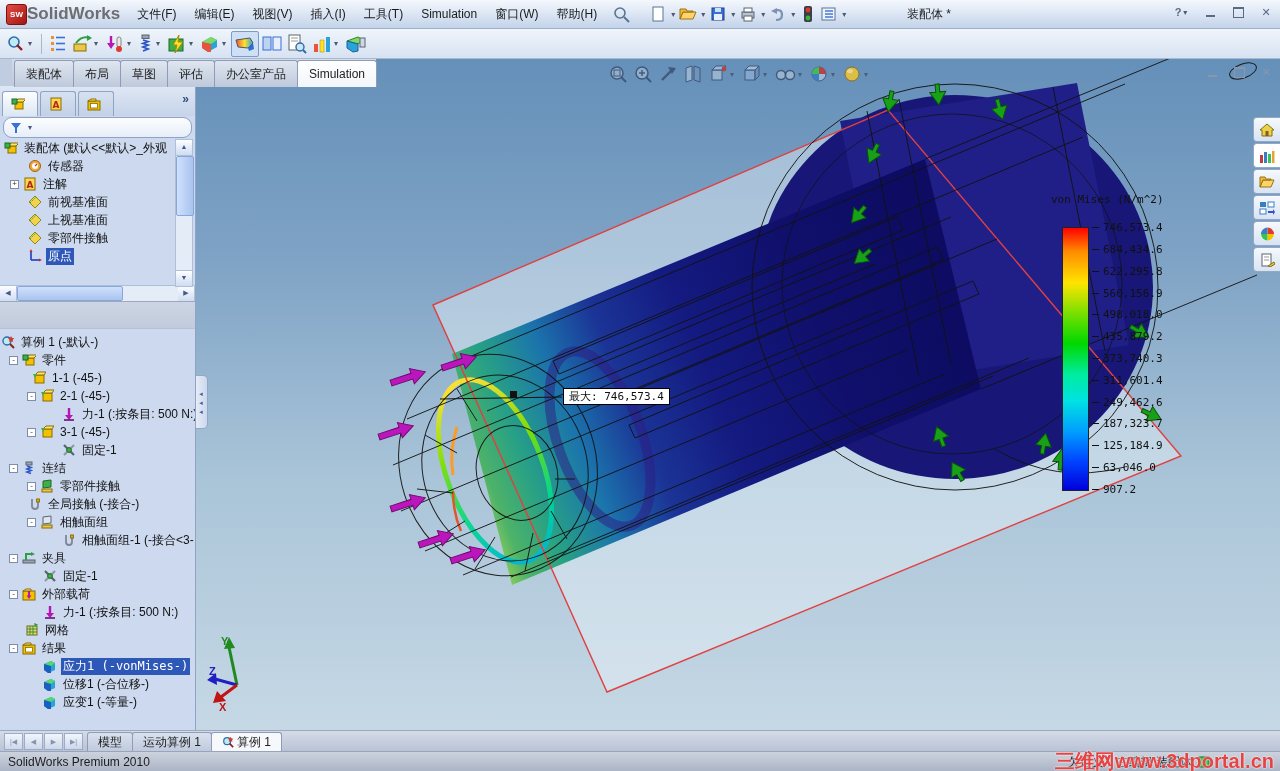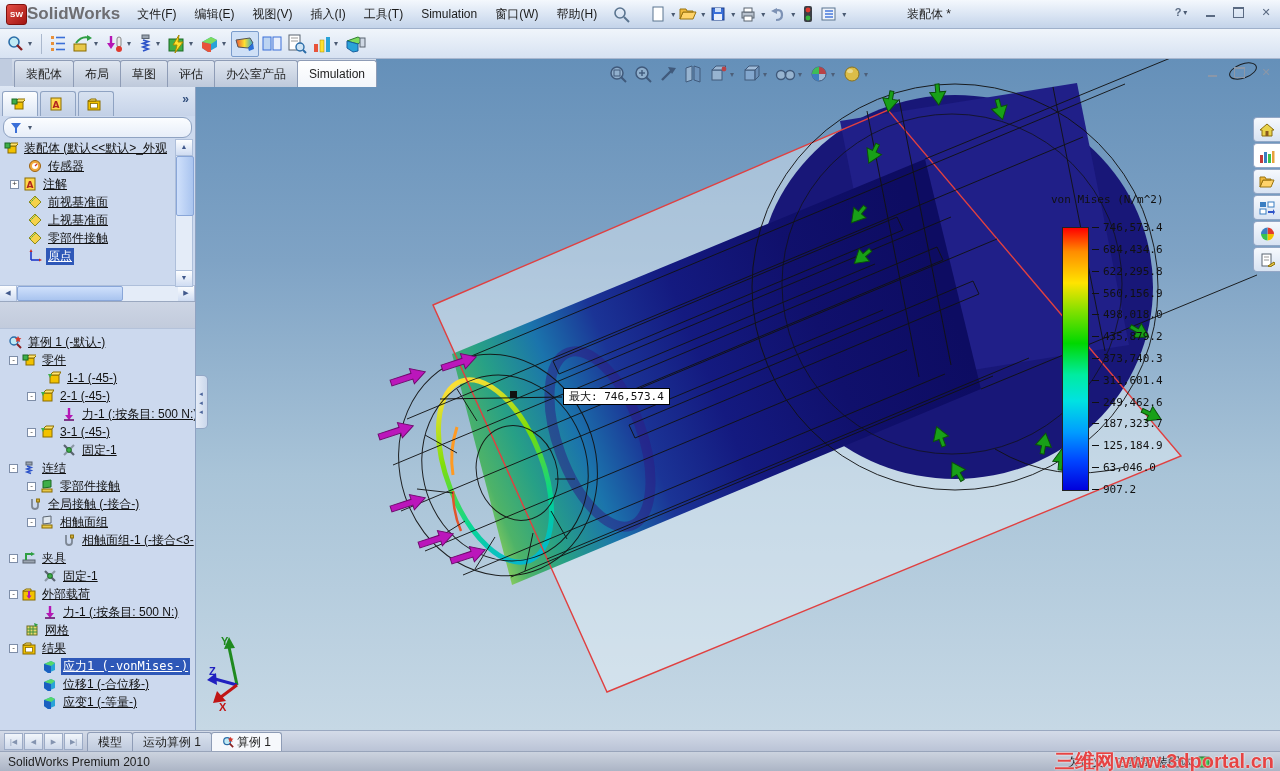--- a/index.html
+++ b/index.html
@@ -37,21 +37,21 @@
   
   .leftpanel{position:absolute;left:0;top:27px;width:195px;height:644px;background:#ccd9ee;border-right:1px solid #8fa3c2;display:flex;flex-direction:column;z-index:5;}
   .ptabs{height:28px;display:flex;align-items:flex-end;background:linear-gradient(#dee7f4,#c6d3e9);padding:2px 2px 0 2px;position:relative;}
   .ptab{width:34px;height:24px;border:1px solid #8fa3c2;border-bottom:none;border-radius:3px 3px 0 0;background:linear-gradient(#fdfeff,#dce6f4);display:flex;align-items:center;justify-content:center;margin-right:2px;}
   .ptab.inactive{background:linear-gradient(#d7e1f0,#c2d0e6);}
   .pmore{position:absolute;right:6px;top:6px;color:#33507e;font-weight:bold;font-size:12px;}
   .filterrow{height:19px;margin:1px 3px;background:linear-gradient(#fbfdff,#e7eef9);border:1px solid #8fa3c2;border-radius:9px;display:flex;align-items:center;padding:0 6px;gap:4px;}
   .tree{position:relative;background:#ccd9ee;}
   .tree1{height:146px;}
   .r{display:flex;align-items:center;height:18px;white-space:nowrap;overflow:hidden;position:relative;}
-  .r .lbl{padding:0 2px;text-decoration:underline;}
+  .r .lbl{padding:0 2px;}
   .r.sel .lbl{background:#2e58b8;color:#fff;}
   .exp{width:9px;height:9px;box-sizing:border-box;border:1px solid #7e8ea8;background:#fff;font-size:8px;line-height:6px;text-align:center;color:#333;flex:none;margin-right:4px;}
   .ic{width:14px;height:14px;flex:none;margin-right:4px;}
   
   .vsb{position:absolute;right:2px;top:0;width:16px;height:146px;background:#e4ecf8;border:1px solid #aebfda;}
   .sbtn{height:15px;background:linear-gradient(#fdfeff,#cfdcf2);border-bottom:1px solid #aebfda;color:#41598c;font-size:7px;text-align:center;line-height:14px;}
   .sbtn.bot{position:absolute;bottom:0;width:100%;border-top:1px solid #aebfda;border-bottom:none;}
   .vthumb{position:absolute;top:16px;height:58px;left:0;width:100%;background:linear-gradient(90deg,#cfe0fb,#a9c4ef);border:1px solid #89a6d8;border-radius:2px;}
   .hsb{height:15px;display:flex;background:#e4ecf8;border-top:1px solid #aebfda;}
   .hbtn{width:16px;background:linear-gradient(#fdfeff,#cfdcf2);border-right:1px solid #aebfda;color:#41598c;font-size:7px;text-align:center;line-height:14px;}
@@ -783,34 +783,34 @@
     </div>
     <div class="hsb">
       <div class="hbtn">◀</div>
       <div class="hthumb"></div>
       <div class="htrack"></div>
       <div class="hbtn">▶</div>
     </div>
     <div class="gap"></div>
 
     <div class="tree" style="flex:1;padding-top:4px">
-      <div class="r" style="padding-left:8px">
+      <div class="r" style="padding-left:1px">
         <svg class="ic">
             <use href="#s-study"></use>
           </svg>
         <span class="lbl">算例 1 (-默认-)</span>
       </div>
       <div class="r" style="padding-left:9px">
         <span class="exp">-</span>
         <svg class="ic">
             <use href="#s-asm"></use>
           </svg>
         <span class="lbl">零件</span>
       </div>
-      <div class="r" style="padding-left:47px">
+      <div class="r" style="padding-left:32px">
         <svg class="ic">
             <use href="#s-part"></use>
           </svg>
         <span class="lbl">1-1 (-45-)</span>
       </div>
       <div class="r" style="padding-left:27px">
         <span class="exp">-</span>
         <svg class="ic">
             <use href="#s-part"></use>
           </svg>

